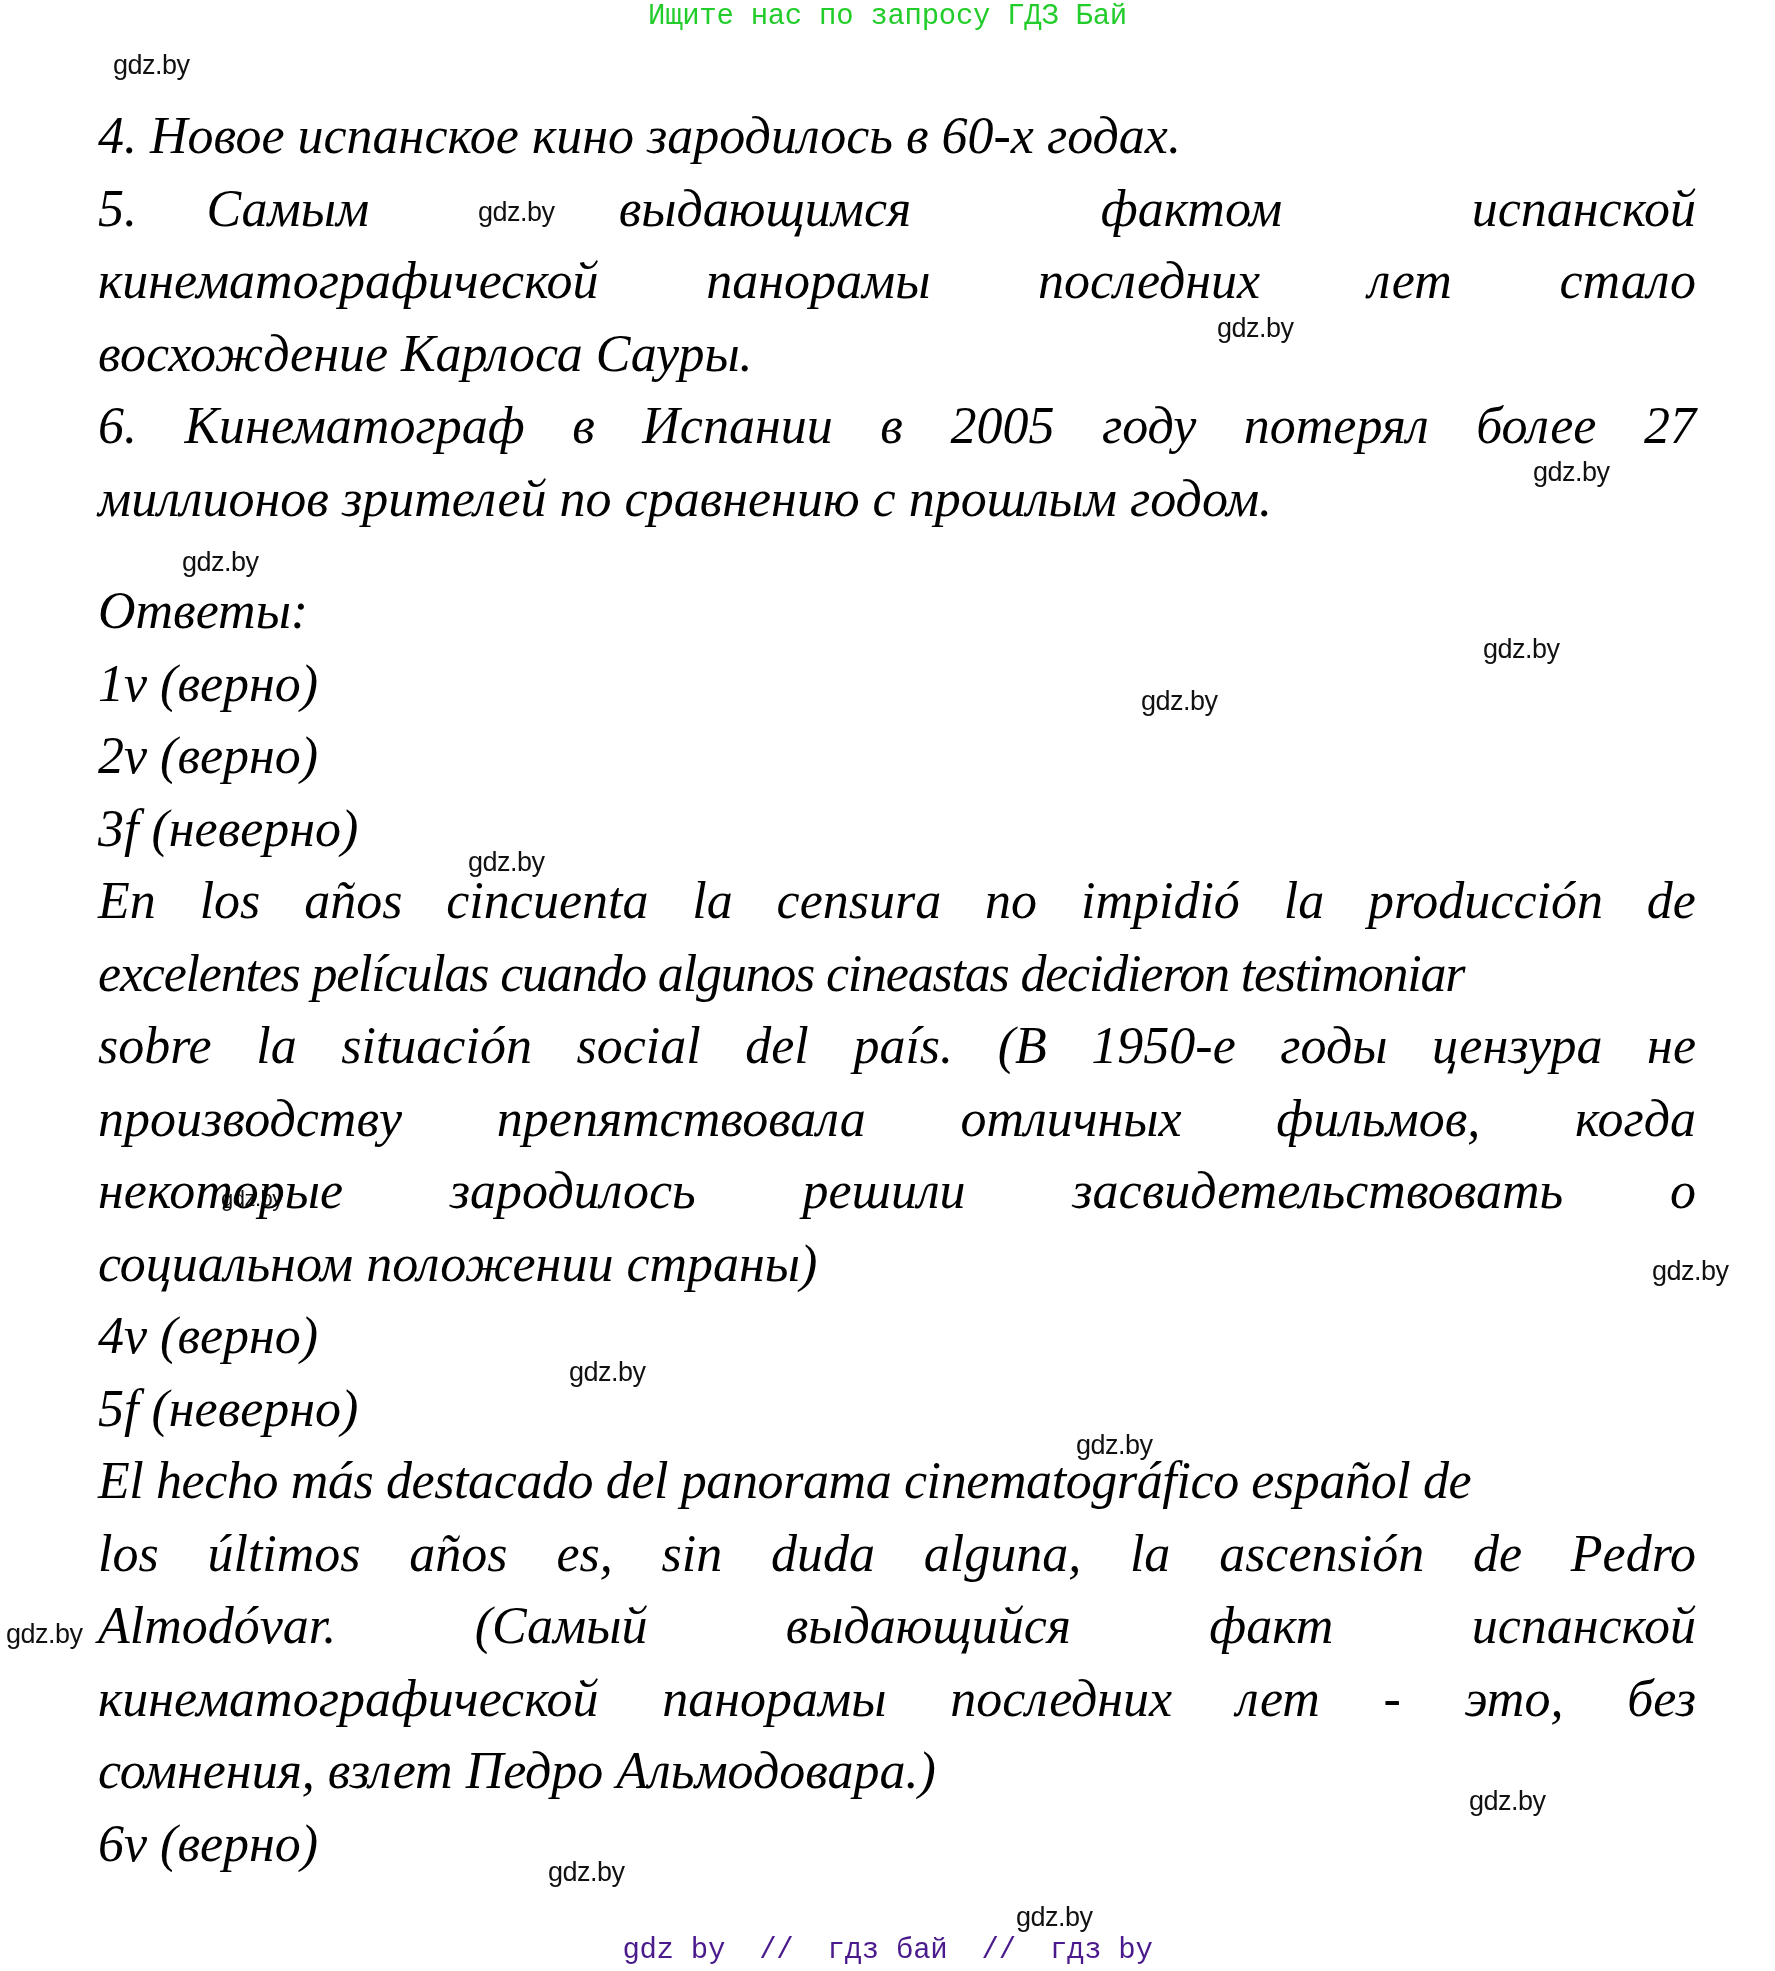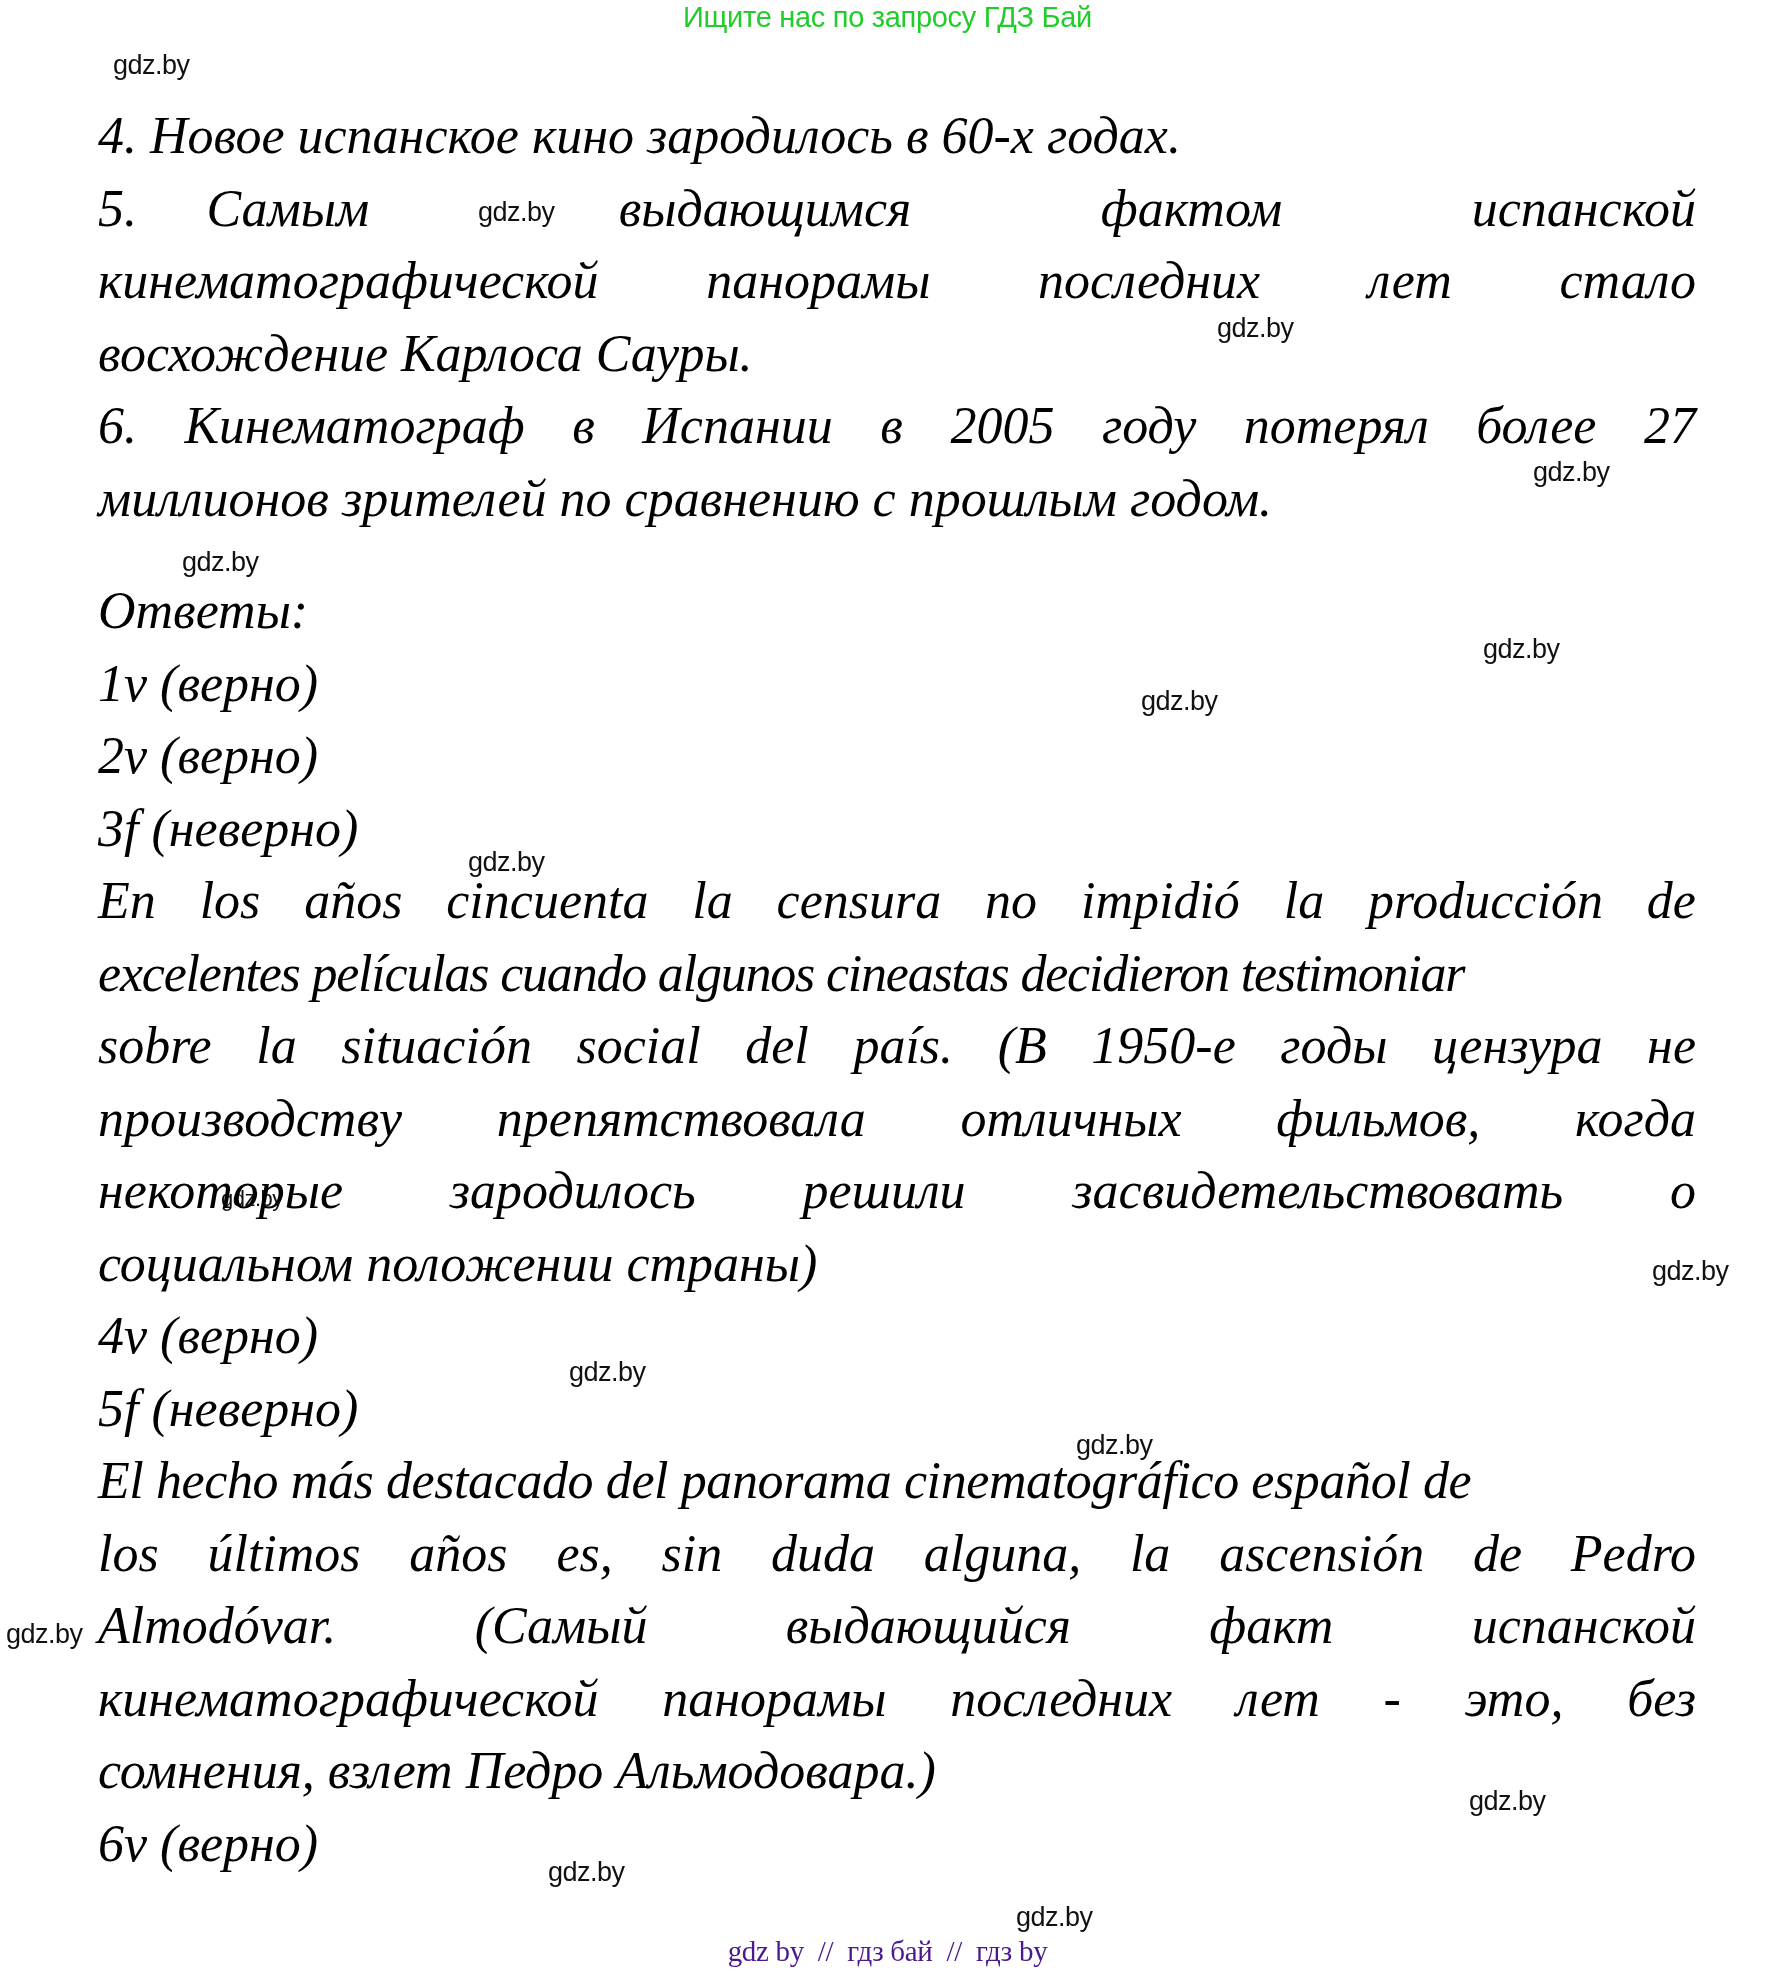--- a/index.html
+++ b/index.html
@@ -12,33 +12,33 @@
       height: 1971px;
       position: relative;
       overflow: hidden;
     }
     .header-banner {
       position: absolute;
       top: 0;
       left: 0;
       width: 1775px;
       text-align: center;
-      font-family: Liberation Sans, sans-serif;
+      font-family: Liberation Mono, monospace;
       font-size: 29px;
       line-height: 34px;
       color: #22cc2a;
       letter-spacing: -0.3px;
     }
     .footer-banner {
       position: absolute;
       top: 1934px;
       left: 0;
       width: 1775px;
       text-align: center;
-      font-family: Liberation Serif, serif;
+      font-family: Liberation Mono, monospace;
       font-size: 29px;
       line-height: 34px;
       color: #4a1a8c;
       white-space: pre;
       letter-spacing: -0.3px;
     }
     .doc {
       position: absolute;
       left: 98px;
       top: 100px;

